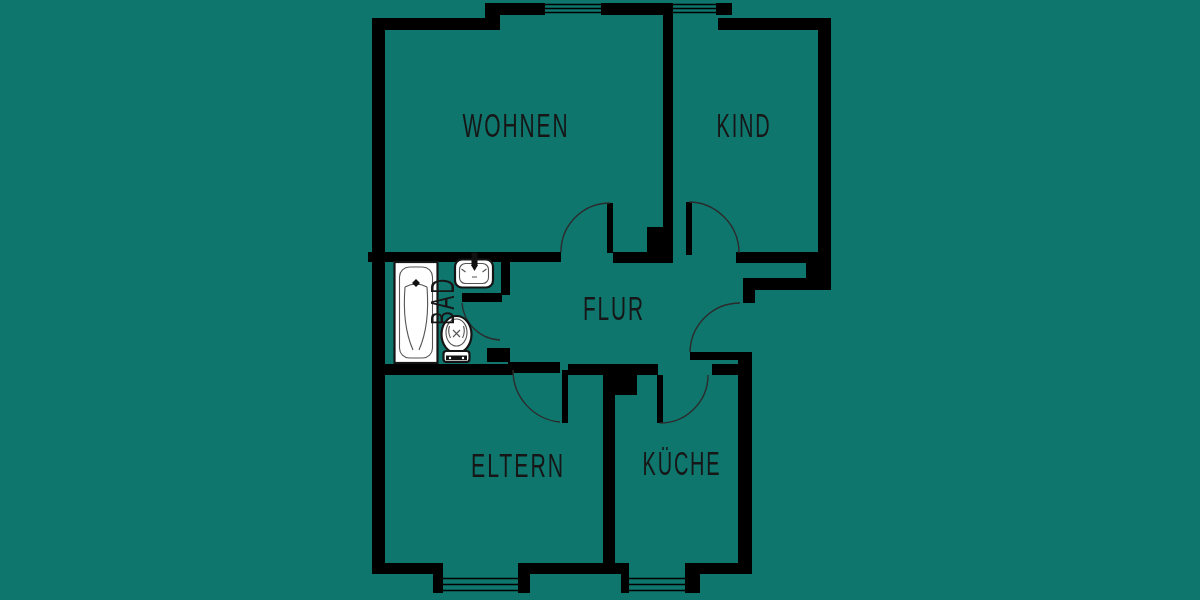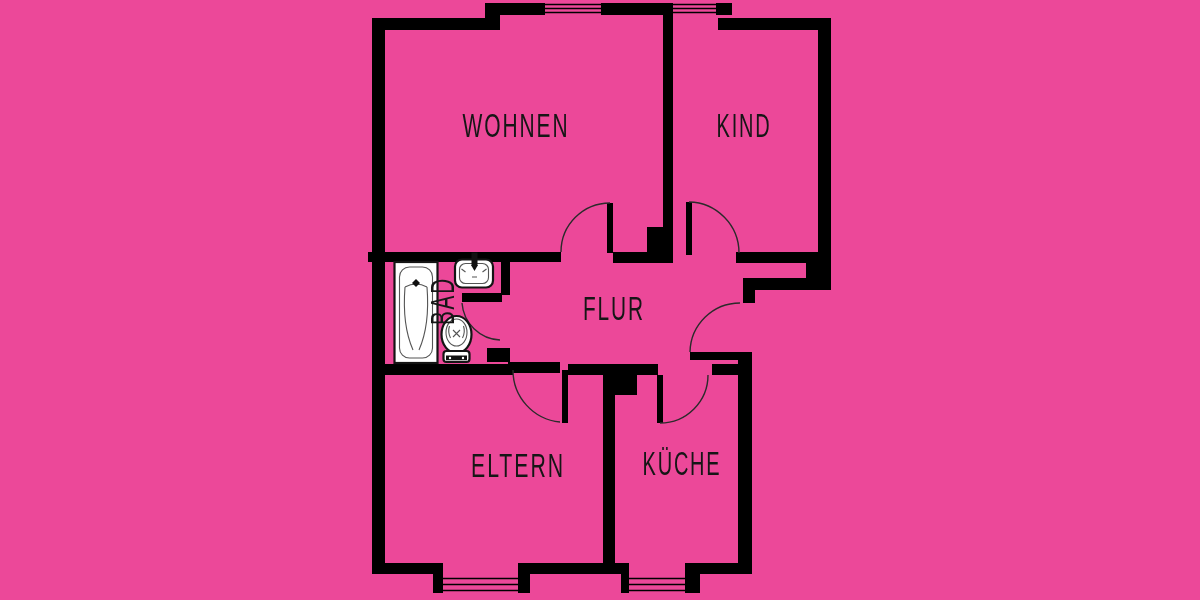--- a/index.html
+++ b/index.html
@@ -1,16 +1,16 @@
 <!DOCTYPE html>
 <html><head>
 <meta charset="utf-8">
 <style>
   html, body { margin: 0; padding: 0; background: #ffffff; }
-  .canvas { position: relative; width: 1200px; height: 600px; background: #ec4899; overflow: hidden; }
+  .canvas { position: relative; width: 1200px; height: 600px; background: #0f766e; overflow: hidden; }
   svg { display: block; }
   .wall { fill: #000000; stroke: none; }
   .arc  { fill: none; stroke: #2b2b2b; stroke-width: 1.4; }
   .win  { stroke: #000000; stroke-width: 1.4; }
   .fx2  { fill: #ffffff; stroke: #141414; stroke-width: 2.2; }
   .fx1  { fill: none; stroke: #555555; stroke-width: 1.1; }
   .fill-black { fill: #111111; stroke: none; }
   .fill-white { fill: #ffffff; stroke: none; }
   .lbl  { fill: #161616; font-family: "Liberation Sans", sans-serif;
           font-size: 33px; letter-spacing: 3px; }

